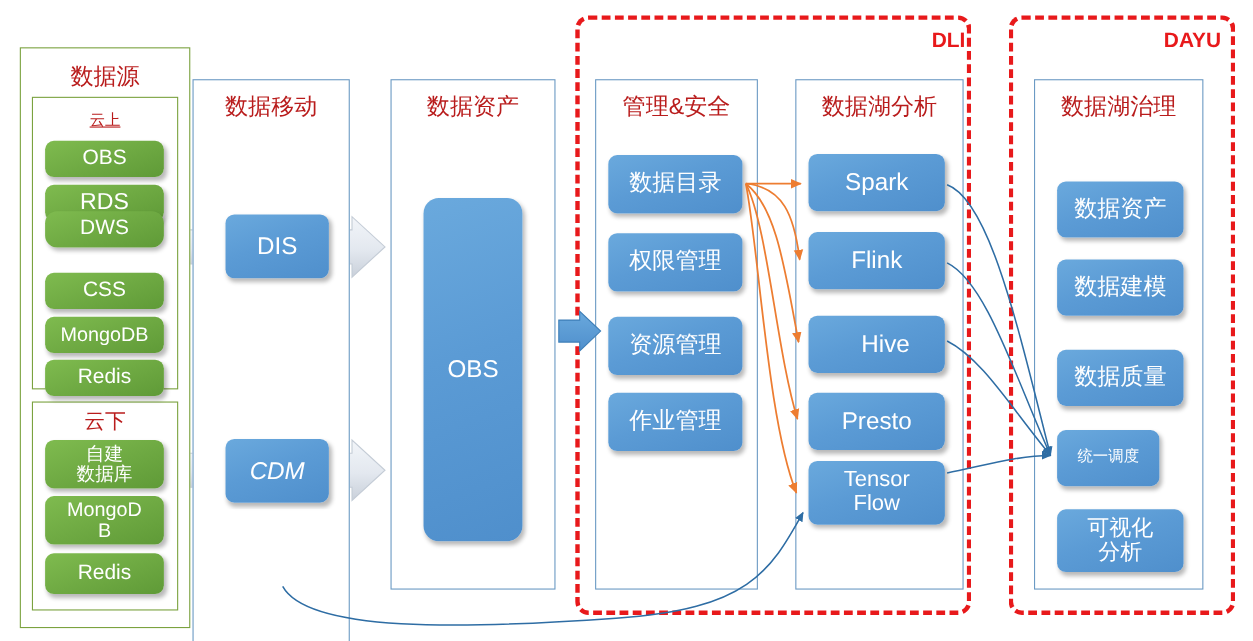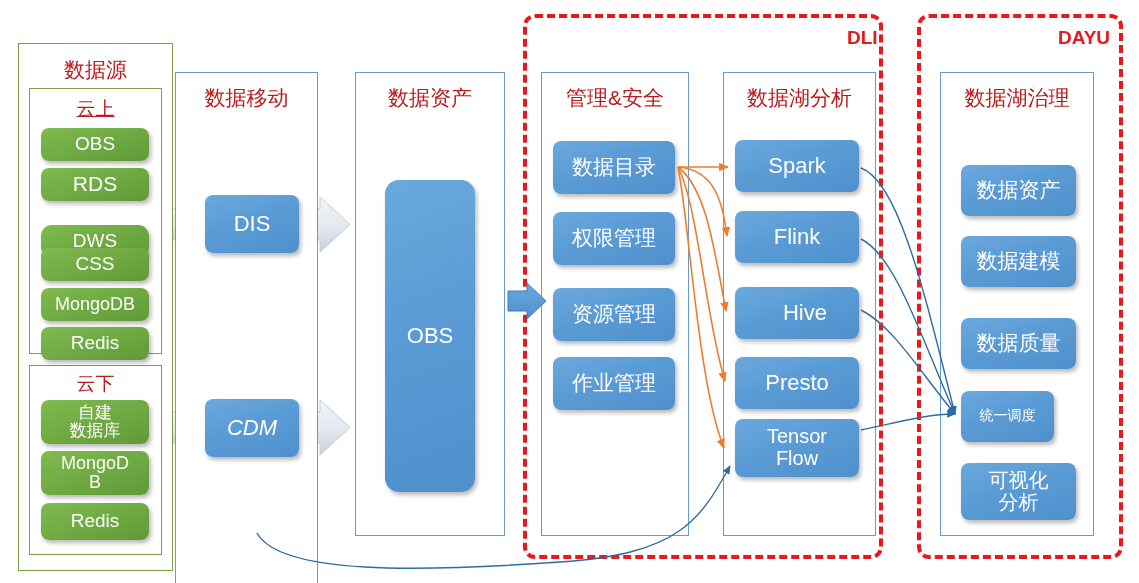--- a/index.html
+++ b/index.html
@@ -69,21 +69,21 @@
     <g>
       <path d="M290 412 L320 412 L320 400 L350 427.5 L320 455 L320 443 L290 443 Z" fill="url(#grayGrad)" stroke="#c4ccd6" stroke-width="1"></path>
     </g>
   </svg>
 
   <div class="panel green" style="left:18px;top:43px;width:155px;height:528px;">
     <div class="panel-title" style="top:14px;font-size:21px;">数据源</div>
   </div>
 
   <div class="panel green" style="left:29px;top:88px;width:133px;height:266px;">
-    <div class="panel-title" style="top:8px;font-size:19px;text-decoration:underline;">云上</div>
+    <div class="panel-title" style="top:8px;font-size:14px;text-decoration:underline;">云上</div>
   </div>
 
   <div class="panel green" style="left:29px;top:365px;width:133px;height:190px;">
     <div class="panel-title" style="top:6px;font-size:19px;">云下</div>
   </div>
 
   <div class="panel blue" style="left:175px;top:72px;width:143px;height:572px;">
     <div class="panel-title" style="top:13px;font-size:21px;">数据移动</div>
   </div>
 
@@ -98,21 +98,21 @@
   <div class="panel blue" style="left:723px;top:72px;width:153px;height:464px;">
     <div class="panel-title" style="top:13px;font-size:21px;">数据湖分析</div>
   </div>
 
   <div class="panel blue" style="left:940px;top:72px;width:154px;height:464px;">
     <div class="panel-title" style="top:13px;font-size:21px;">数据湖治理</div>
   </div>
 
   <div class="node green" style="left:41px;top:128px;width:108px;height:33px;font-size:19px;">OBS</div>
   <div class="node green" style="left:41px;top:168px;width:108px;height:33px;font-size:21px;">RDS</div>
-  <div class="node green" style="left:41px;top:225px;width:108px;height:33px;font-size:19px;border-radius:11px;">DWS</div>
+  <div class="node green" style="left:41px;top:192px;width:108px;height:33px;font-size:19px;border-radius:11px;">DWS</div>
   <div class="node green" style="left:41px;top:248px;width:108px;height:33px;font-size:19px;">CSS</div>
   <div class="node green" style="left:41px;top:288px;width:108px;height:33px;font-size:18px;">MongoDB</div>
   <div class="node green" style="left:41px;top:327px;width:108px;height:33px;font-size:19px;">Redis</div>
 
   <div class="node green" style="left:41px;top:400px;width:108px;height:44px;font-size:17px;white-space:pre-line;">自建
 数据库</div>
   <div class="node green" style="left:41px;top:451px;width:108px;height:44px;font-size:18px;white-space:pre-line;">MongoD
 B</div>
   <div class="node green" style="left:41px;top:503px;width:108px;height:37px;font-size:19px;">Redis</div>
 

